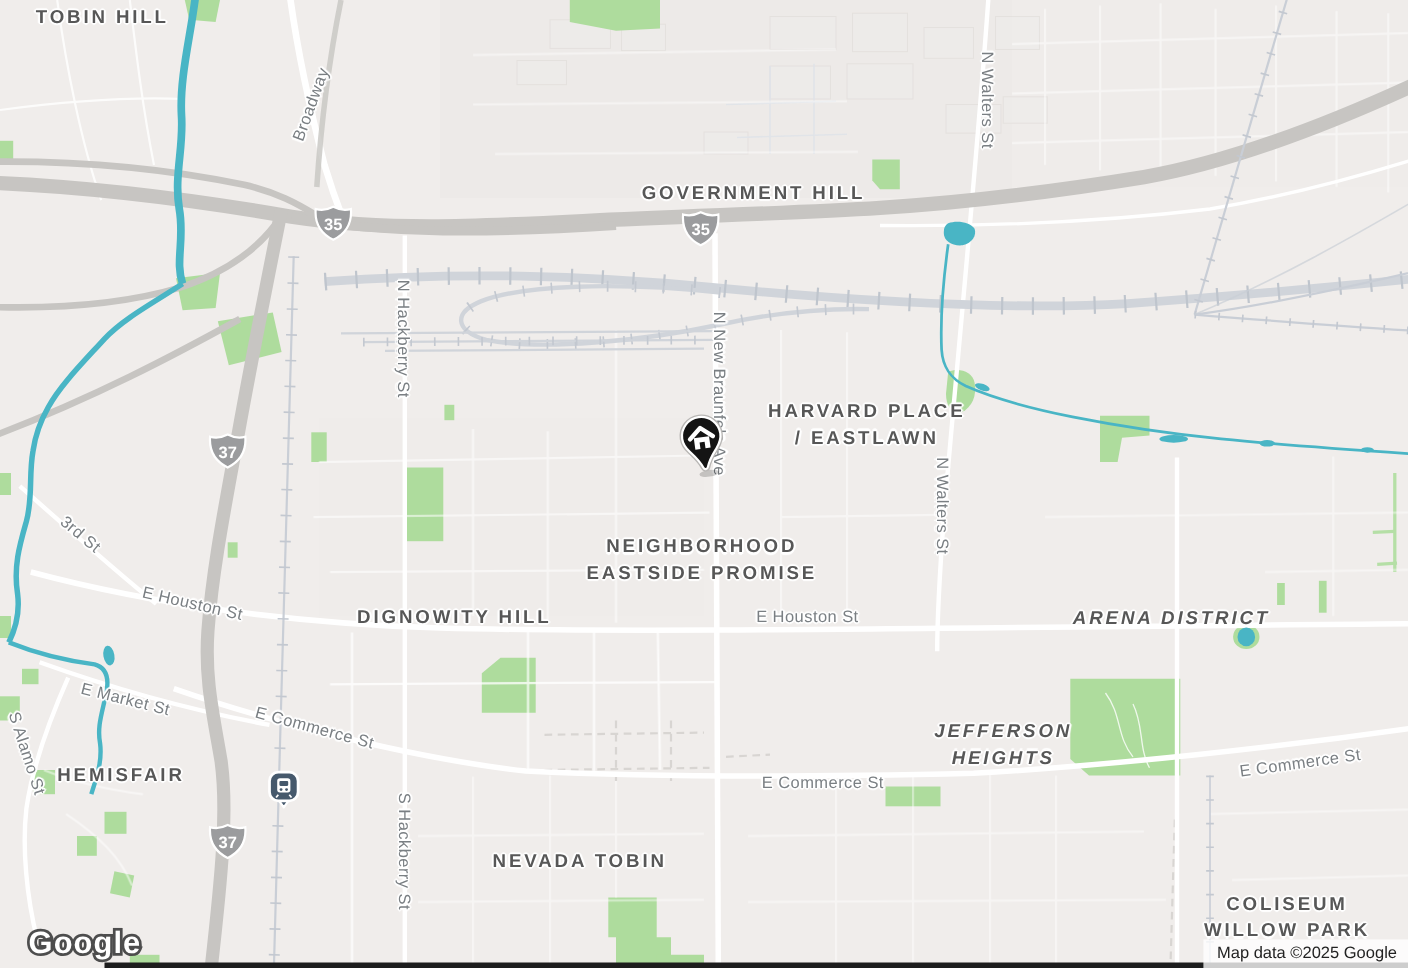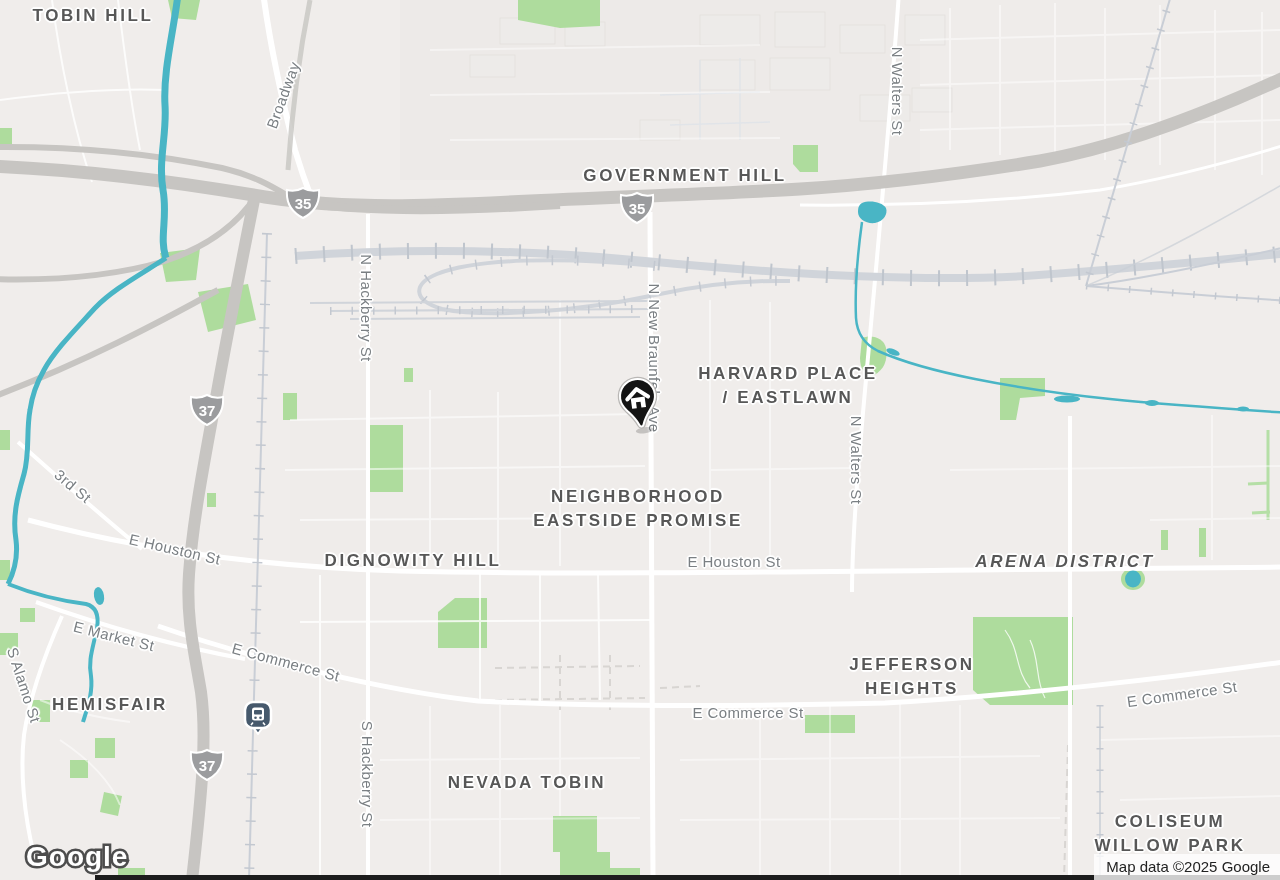--- a/index.html
+++ b/index.html
@@ -251,21 +251,21 @@
       <div class="nb-label" style="left: 638px; top: 509px;">
         <div>NEIGHBORHOOD</div>
         <div>EASTSIDE PROMISE</div>
       </div>
       <div class="nb-label" style="left: 368px; top: 561px; margin-left: 45px;">
         <div>DIGNOWITY HILL</div>
       </div>
       <div class="nb-label" style="left: 1065px; top: 562px; font-style: italic;">
         <div>ARENA DISTRICT</div>
       </div>
-      <div class="nb-label" style="left: 912px; top: 677px;">
+      <div class="nb-label" style="left: 912px; top: 677px; font-style: italic;">
         <div>JEFFERSON</div>
         <div>HEIGHTS</div>
       </div>
       <div class="nb-label" style="left: 110px; top: 705px; text-align: center;">
         <div>HEMISFAIR</div>
       </div>
       <div class="nb-label" style="left: 527px; top: 783px;">
         <div>NEVADA TOBIN</div>
       </div>
       <div class="nb-label" style="left: 1170px; top: 834px;">

